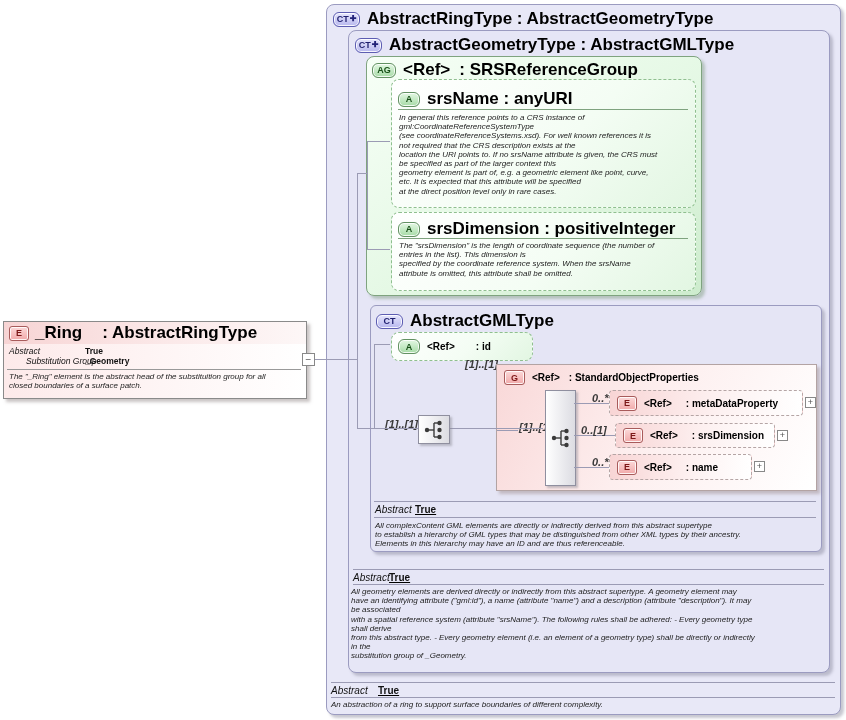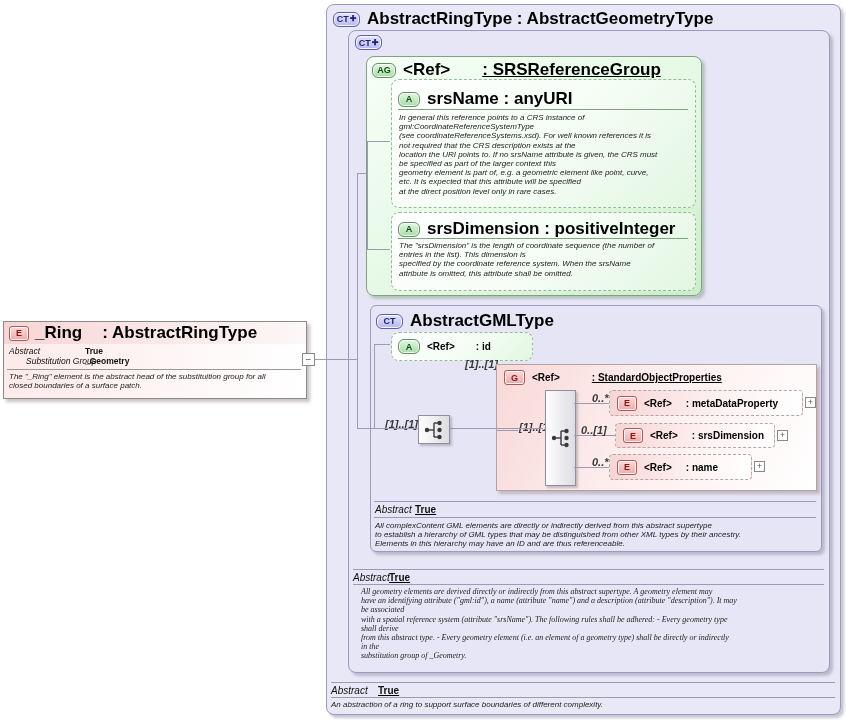--- a/index.html
+++ b/index.html
@@ -60,21 +60,21 @@
   .rowlab{position:absolute;font-style:italic;font-size:8.5px;color:#111;white-space:nowrap;}
   .rowval{position:absolute;font-weight:bold;font-size:8.5px;color:#111;white-space:nowrap;}
   
   .line{position:absolute;background:#9b9bb4;}
   .xbox{position:absolute;border:1px solid #888;background:#fff;color:#555;
         text-align:center;box-sizing:border-box;}
   .seqicon{position:absolute;border:1px solid #8f8f9f;
            background:linear-gradient(to right,#ffffff,#dcdce2);
            box-shadow:2px 2px 2px rgba(140,140,150,.5);
            display:flex;align-items:center;justify-content:center;}
-  .mL14{margin-left:14px;} .mL9{margin-left:25px;text-decoration:underline;}
+  .mL14{margin-left:14px;} .mL9{margin-left:2px;}
 </style>
 </head>
 <body>
 
 <div id="stage">
 
   <div class="frame" style="left:326px;top:4px;width:513px;height:709px;">
     <div class="boxhead" style="left:6px;top:4px;">
       <span class="b ct">
           <span>CT</span>
@@ -89,27 +89,28 @@
     <div class="sep" style="left:4px;top:692px;width:504px;"></div>
     <div class="ann" style="left:4px;top:695px;width:504px;">An abstraction of a ring to support surface boundaries of different complexity.</div>
   </div>
 
   <div class="frame" style="left:348px;top:30px;width:480px;height:641px;background:#e6e6f6;">
     <div class="boxhead" style="left:6px;top:4px;">
       <span class="b ct">
           <span>CT</span>
           <span class="plusglyph">✚</span>
         </span>
+      <span class="t11">AbstractGeometryType : AbstractGMLType</span>
     </div>
     <div class="sep" style="left:4px;top:538px;width:471px;"></div>
     <div class="abst" style="left:4px;top:541px;">
       <span class="lab" style="width:36px;">Abstract</span><span class="val">True</span>
     </div>
     <div class="sep" style="left:4px;top:553px;width:471px;"></div>
-    <div class="ann" style="left:12px;top:556px;width:471px;font-family:Liberation Serif, serif;">All geometry elements are derived directly or indirectly from this abstract supertype. A geometry element may
+    <div class="ann" style="left:2px;top:556px;width:471px;">All geometry elements are derived directly or indirectly from this abstract supertype. A geometry element may
 have an identifying attribute ("gml:id"), a name (attribute "name") and a description (attribute "description"). It may
 be associated
 with a spatial reference system (attribute "srsName"). The following rules shall be adhered: - Every geometry type
 shall derive
 from this abstract type. - Every geometry element (i.e. an element of a geometry type) shall be directly or indirectly
 in the
 substitution group of _Geometry.</div>
   </div>
 
   <div class="agbox" style="left:366px;top:56px;width:334px;height:238px;">

